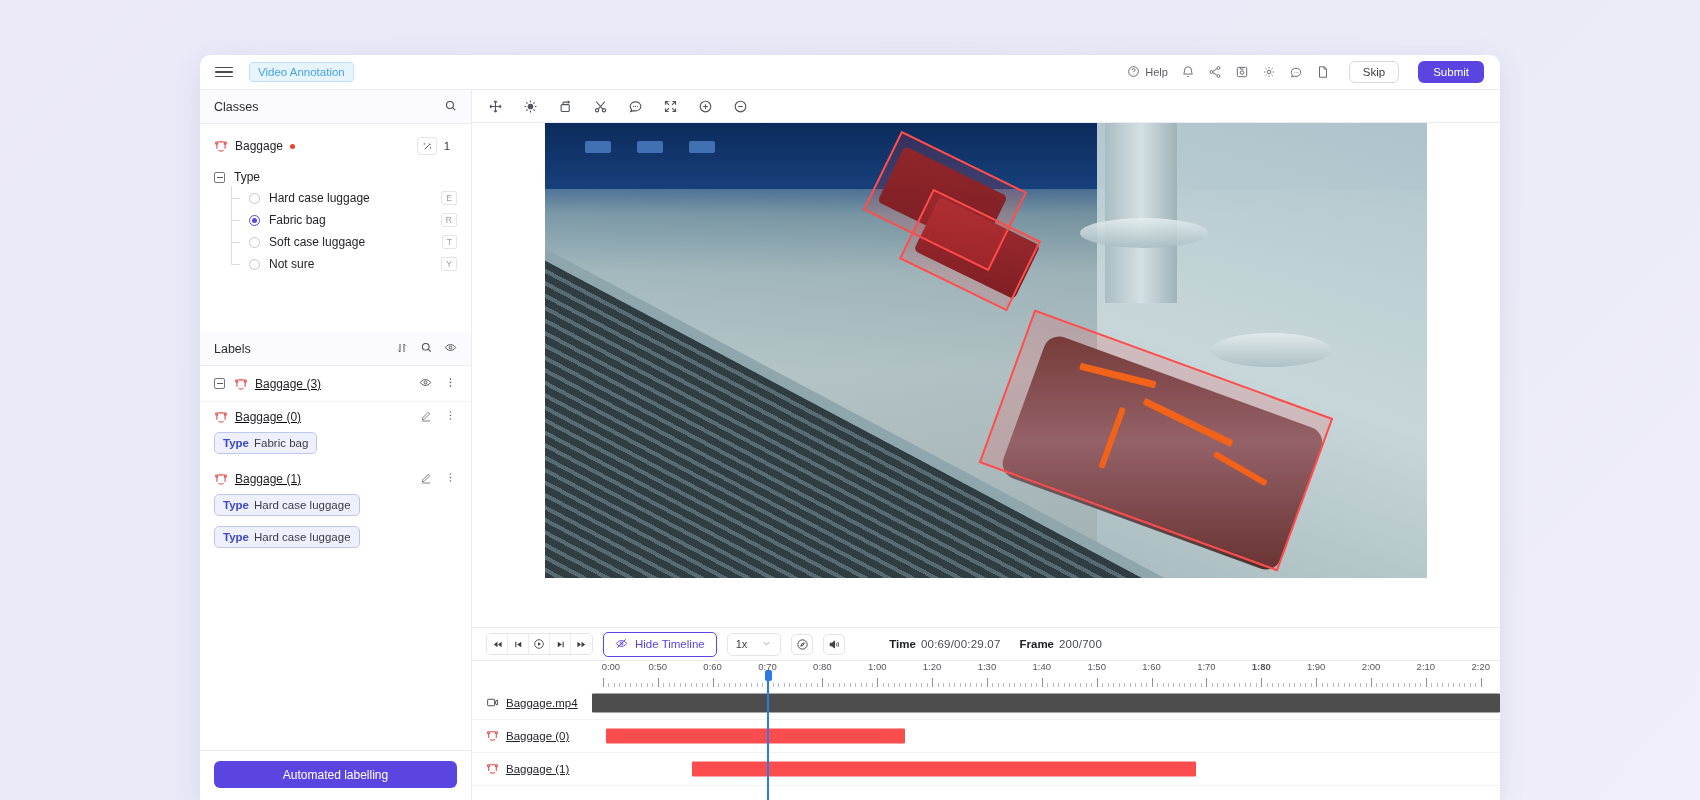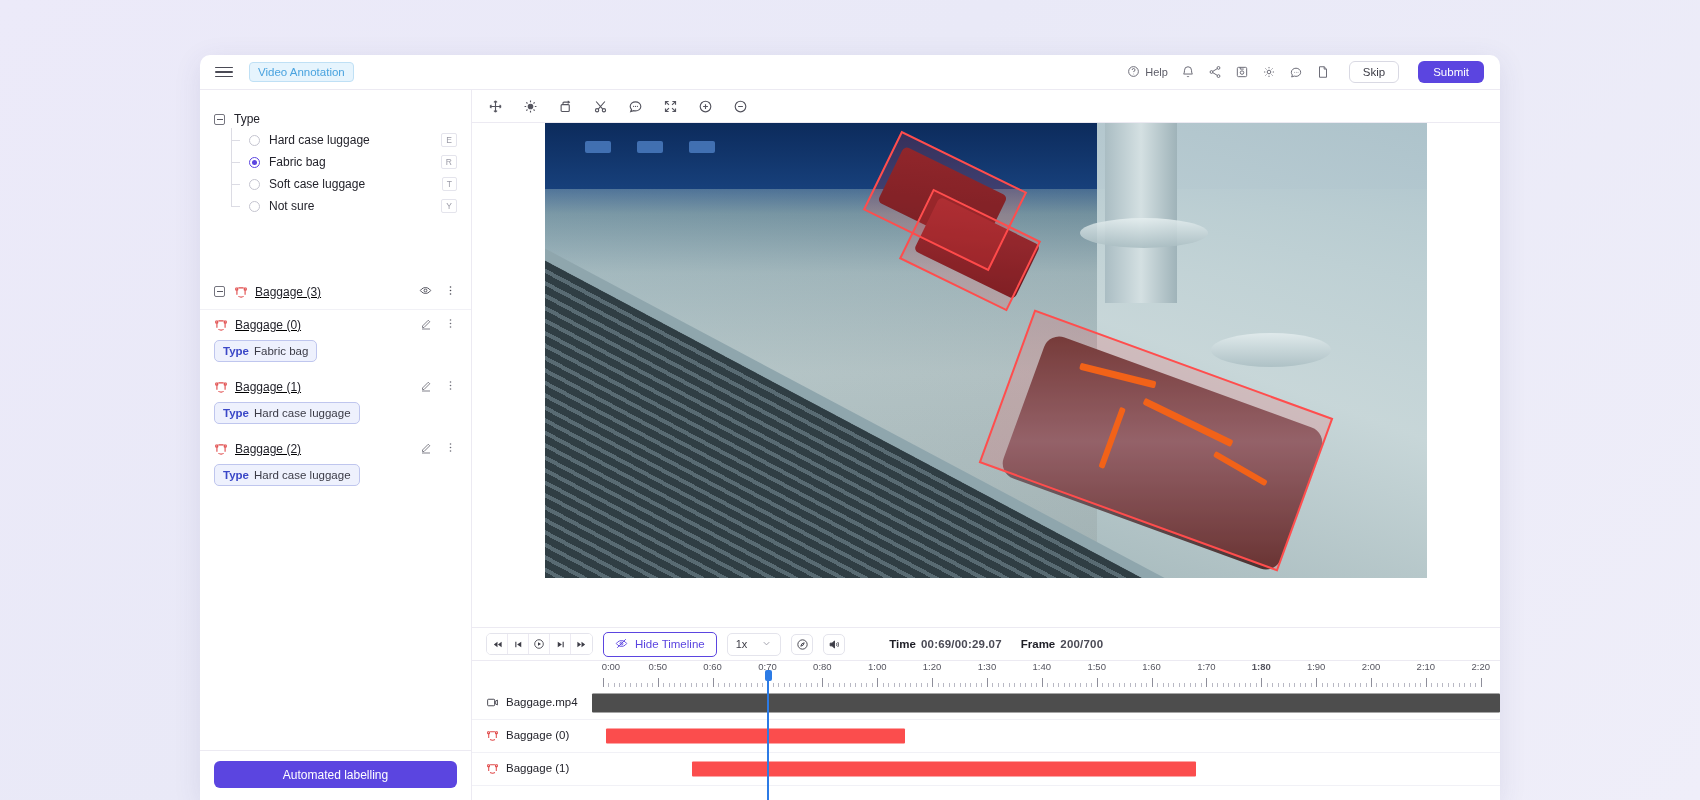--- a/index.html
+++ b/index.html
@@ -130,31 +130,31 @@
           background:#fff;border-right:1px solid #eceaf2;cursor:pointer;color:#3c3c46;}
   .pbtn:last-child{border-right:none;}
   .hidetl { display:flex;align-items:center;gap:7px;font-size:11.5px;color:#5b45e0;
             border:1px solid #5b45e0;border-radius:5px;padding:4px 11px;cursor:pointer;background:#fff;}
   .speed { display:flex;align-items:center;gap:14px;font-size:11px;color:#3c3c46;
            border:1px solid #e4e4ec;border-radius:5px;padding:4px 8px;cursor:pointer;background:#fff;}
   .sqic { width:22px;height:21px;border:1px solid #e4e4ec;border-radius:5px;background:#fff;
           display:flex;align-items:center;justify-content:center;cursor:pointer;color:#3c3c46;}
   .timeinfo { margin-left:34px; font-size:11.5px; color:#3c3c46; display:flex; gap:5px; align-items:baseline;}
   .timeinfo b { color:#1e1e26; }
-  .timeinfo span.v { color:#4a4a55; letter-spacing:.2px;font-weight:bold;}
+  .timeinfo span.v { color:#4a4a55; letter-spacing:.2px;}
   
   .timeline { height:140px; min-height:140px; border-top:1px solid #eceaf2;
               display:flex; flex-direction:column; position:relative; }
   .ruler { height:26px; position:relative; margin-left:120px; margin-right:0;}
   .tk { position:absolute; top:0; font-size:9.5px; color:#55555f; transform:translateX(-50%); }
   .ticks { position:absolute; bottom:0; left:0; right:0; height:9px; }
   .ticks i { position:absolute; bottom:0; width:1px; background:#b9b9c4; }
   .trk { display:flex; align-items:center; height:33px; border-bottom:1px solid #f1f1f6; }
-  .trklabel { width:120px; min-width:120px; display:flex; gap:7px;
-              padding-left:14px; font-size:11.5px; color:#23232b; }
+  .trklabel { width:120px; min-width:120px; display:flex; align-items:center; gap:7px;
+              padding-left:14px; font-size:11.5px; color:#23232b;text-decoration:underline; }
   .trkarea { position:relative; flex:1; height:100%; }
   .bar { position:absolute; top:50%; transform:translateY(-50%); height:15px; border-radius:1px;}
   .bar.vid { background:#4d4d4d; }
   .bar.red { background:#fb4d4d; }
   .playhead { position:absolute; top:18px; bottom:0; width:2px; background:#2c7be5; z-index:5;}
   .playhead:before { content:""; position:absolute; top:-9px; left:-2.5px; width:7px;height:11px;
                      background:#2c7be5; border-radius:2px;}
 </style>
 </head>
 <body>
@@ -223,22 +223,54 @@
       </span>
       <button class="btn-skip">Skip</button>
       <button class="btn-submit">Submit</button>
     </div>
   </div>
 
   <div class="body">
 
     <div class="sidebar">
 
+      <div class="panelhead">
+        <div class="t">Classes</div>
+        <div class="icons">
+          <span>
+            <svg width="13" height="13" viewBox="0 0 24 24" fill="none" stroke="#4a4a55" stroke-width="2">
+              <circle cx="11" cy="11" r="6.4"></circle>
+                <path d="m16 16 4.5 4.5"></path>
+            </svg>
+          </span>
+        </div>
+      </div>
 
       <div class="classbody">
+        <div class="classrow">
+          <span class="bbicon">
+            <svg width="14" height="14" viewBox="0 0 24 24" fill="none" stroke="#e04a4a" stroke-width="1.9">
+              <path d="M5 7.5v9M19 7.5v9M7.5 5h9M7.5 19.5c3 1.5 6.5 1.5 9 0"></path>
+              <rect x="3" y="5.2" width="3.4" height="3.4" rx=".6"></rect>
+                <rect x="17.6" y="5.2" width="3.4" height="3.4" rx=".6"></rect>
+            </svg>
+          </span>
+          <span>Baggage</span>
+          <span class="reqdot"></span>
+          <span class="right">
+            <span class="wandbox">
+              <svg width="11" height="11" viewBox="0 0 24 24" fill="none" stroke="#3c3c46" stroke-width="1.9">
+                <path d="M6 18 17 7"></path>
+                  <path d="m15.5 5.5 3 3"></path>
+                  <path d="M5 5.5v2M4 6.5h2M18.5 14v2M17.5 15h2"></path>
+              </svg>
+            </span>
+            <span class="cnt">1</span>
+          </span>
+        </div>
 
         <div class="typerow">
           <span class="sqbtn">
               <i></i>
             </span>
           <span>Type</span>
         </div>
 
         <div class="opts">
           <div class="opt">
@@ -259,20 +291,42 @@
           <div class="opt last">
             <span class="radio"></span>
             <span class="optlabel">Not sure</span>
             <span class="kbd">Y</span>
           </div>
         </div>
       </div>
 
       <div class="spacer"></div>
 
+      <div class="panelhead">
+        <div class="t">Labels</div>
+        <div class="icons">
+          <span>
+            <svg width="12" height="12" viewBox="0 0 24 24" fill="none" stroke="#4a4a55" stroke-width="1.9">
+              <path d="M8 4v16M8 20l-3-3M16 20V4M16 4l3 3"></path>
+            </svg>
+          </span>
+          <span>
+            <svg width="12.5" height="12.5" viewBox="0 0 24 24" fill="none" stroke="#4a4a55" stroke-width="2">
+              <circle cx="11" cy="11" r="6.4"></circle>
+                <path d="m16 16 4.5 4.5"></path>
+            </svg>
+          </span>
+          <span>
+            <svg width="13" height="13" viewBox="0 0 24 24" fill="none" stroke="#4a4a55" stroke-width="1.7">
+              <path d="M2.5 12S6 6.5 12 6.5 21.5 12 21.5 12 18 17.5 12 17.5 2.5 12 2.5 12z"></path>
+                <circle cx="12" cy="12" r="2.6"></circle>
+            </svg>
+          </span>
+        </div>
+      </div>
 
       <div class="labelslist">
 
         <div class="lgrouprow">
           <span class="sqbtn">
               <i></i>
             </span>
           <span class="bbicon">
             <svg width="14" height="14" viewBox="0 0 24 24" fill="none" stroke="#e04a4a" stroke-width="1.9">
               <path d="M5 7.5v9M19 7.5v9M7.5 5h9M7.5 19.5c3 1.5 6.5 1.5 9 0"></path>
@@ -355,45 +409,20 @@
             </span>
           </span>
         </div>
         <div class="attrwrap">
           <span class="attrchip">
             <b>Type</b>
             <span>Hard case luggage</span>
           </span>
         </div>
 
-        <div class="lrow">
-          <span class="bbicon">
-            <svg width="14" height="14" viewBox="0 0 24 24" fill="none" stroke="#e04a4a" stroke-width="1.9">
-              <path d="M5 7.5v9M19 7.5v9M7.5 5h9M7.5 19.5c3 1.5 6.5 1.5 9 0"></path>
-              <rect x="3" y="5.2" width="3.4" height="3.4" rx=".6"></rect>
-                <rect x="17.6" y="5.2" width="3.4" height="3.4" rx=".6"></rect>
-            </svg>
-          </span>
-          <span>Baggage (2)</span>
-          <span class="icons">
-            <span>
-              <svg width="12" height="12" viewBox="0 0 24 24" fill="none" stroke="#6b6b76" stroke-width="1.7">
-                <path d="M16.5 4.5 19.5 7.5 8 19H5v-3z"></path>
-                  <path d="M4 22h16"></path>
-              </svg>
-            </span>
-            <span>
-              <svg width="13" height="13" viewBox="0 0 24 24" fill="#6b6b76">
-                <circle cx="12" cy="5.5" r="1.5"></circle>
-                  <circle cx="12" cy="12" r="1.5"></circle>
-                  <circle cx="12" cy="18.5" r="1.5"></circle>
-              </svg>
-            </span>
-          </span>
-        </div>
         <div class="attrwrap">
           <span class="attrchip">
             <b>Type</b>
             <span>Hard case luggage</span>
           </span>
         </div>
 
       </div>
 
       <div class="autowrap">

